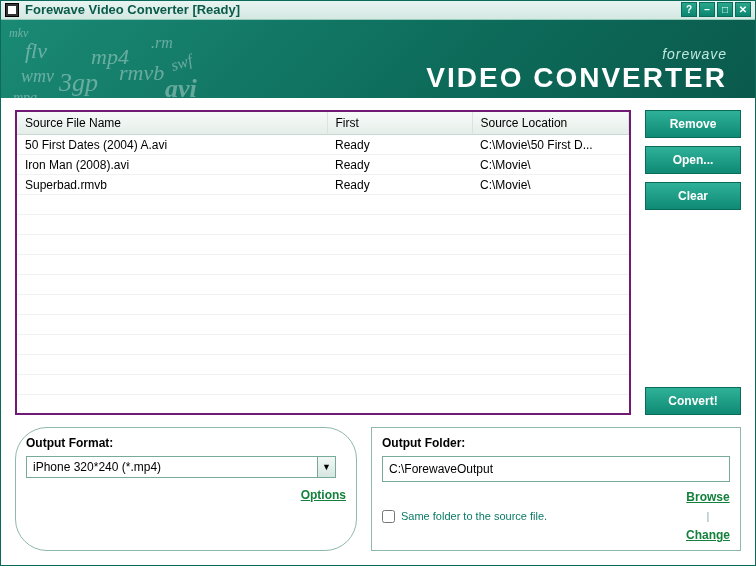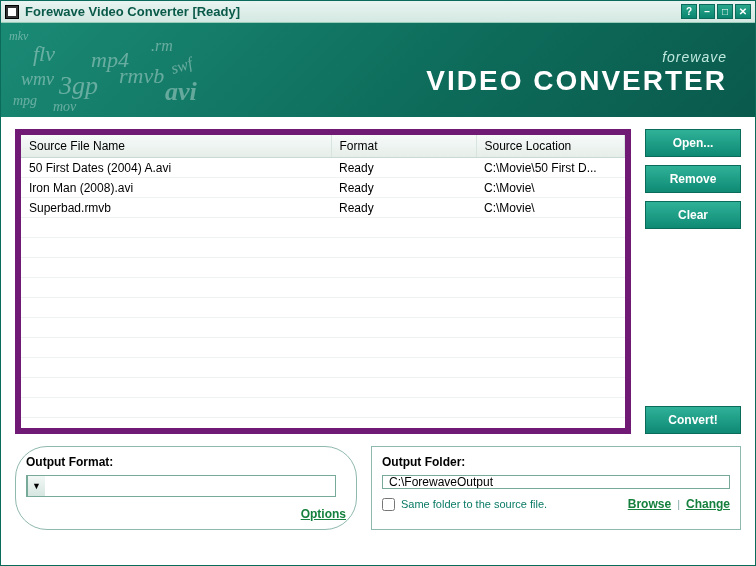--- a/index.html
+++ b/index.html
@@ -11,62 +11,62 @@
 .title-text { flex: 1; font-weight: bold; color: #0a5a4a; font-size: 13px; }
 .winbtn { width: 16px; height: 15px; background: linear-gradient(#2aa68c,#0a8670); border: 1px solid #0a6b5a; margin-left: 2px; color: #fff; font-size: 10px; font-weight: bold; display: flex; align-items: center; justify-content: center; cursor: pointer; }
 .banner { height: 94px; background: linear-gradient(135deg, #1a8a75 0%, #0d6b5a 60%, #0a5a4c 100%); position: relative; overflow: hidden; }
 .banner-decor { position: absolute; left: 0; top: 0; width: 280px; height: 100%; opacity: 0.35; color: #fff; font-style: italic; font-family: Georgia, serif; }
 .banner-decor span { position: absolute; white-space: nowrap; }
 .banner-logo { position: absolute; right: 28px; top: 26px; text-align: right; }
 .banner-logo .fw { color: #bfe8de; font-size: 14px; font-style: italic; letter-spacing: 1px; }
 .banner-logo .vc { color: #fff; font-size: 28px; font-weight: bold; letter-spacing: 2px; font-family: Arial Black, Arial, sans-serif; }
 .content { flex: 1; padding: 12px 14px 14px 14px; display: flex; flex-direction: column; gap: 12px; background: #fff; }
 .toprow { display: flex; gap: 14px; height: 305px; }
-.gridwrap { flex: 1; border: 6px solid #701a75; background: #fff; }
+.gridwrap { flex: 1; border: 2px solid #701a75; background: #fff; }
 .grid { width: 100%; border-collapse: collapse; }
 .grid th { text-align: left; font-weight: normal; padding: 4px 8px; background: linear-gradient(#f6faf9,#e6eee9); border-bottom: 1px solid #c8d8d2; border-right: 1px solid #d8e4df; height: 22px; font-size: 12px; }
 .grid td { padding: 0 8px; border-bottom: 1px solid #eef3f1; height: 20px; font-size: 12px; white-space: nowrap; overflow: hidden; text-overflow: ellipsis; }
 .sidebtns { width: 96px; display: flex; flex-direction: column; gap: 8px; }
 .btn { height: 28px; background: linear-gradient(#2fb198,#0f8a74); border: 1px solid #0a6b5a; color: #fff; font-weight: bold; font-size: 12px; display: flex; align-items: center; justify-content: center; cursor: pointer; }
 .spacer { flex: 1; }
 .bottomrow { display: flex; gap: 14px; }
 .panel { border: 1px solid #8fb8ae; padding: 8px 10px 8px 10px; }
 .panel-title { font-weight: bold; margin-bottom: 6px; font-size: 12px; }
 .fmtpanel { width: 342px; border-radius: 32px; }
 .folderpanel { flex: 1; }
 .select { width: 310px; height: 22px; border: 1px solid #7a9; background: #fff; display: flex; align-items: center; }
 .select-text { flex: 1; padding: 0 6px; font-size: 12px; }
 .select-arrow { width: 18px; height: 100%; border-left: 1px solid #7a9; background: linear-gradient(#f2f8f6,#d6e6e0); display: flex; align-items: center; justify-content: center; font-size: 9px; }
 .linkrow { text-align: right; margin-top: 10px; }
 .link { color: #15803d; font-weight: bold; text-decoration: underline; cursor: pointer; font-size: 12px; }
-.textinput { width: 100%; height: 14px; border: 1px solid #7a9; padding: 0 6px; font-size: 12px; font-family: inherit; }
+.textinput { width: 100%; height: 26px; border: 1px solid #7a9; padding: 0 6px; font-size: 12px; font-family: inherit; }
 .checkrow { display: flex; align-items: center; gap: 6px; margin-top: 8px; font-size: 11px; color: #0a7a66; }
 .checkrow input { width: 13px; height: 13px; }
-.checkrow .links { margin-left: auto; display: flex; align-items: center; gap: 6px; }
+.checkrow .links { margin-left: auto; display: flex; align-items: center; gap: 6px; flex-direction: column; }
 .sep { color: #8aa; }
 .col-name { width: 310px; }
 .col-status { width: 145px; }
 </style>
 </head>
 <body>
 
 <div class="window">
 
   <div class="titlebar">
     <div class="titlebar-icon"></div>
     <div class="title-text">Forewave Video Converter [Ready]</div>
     <div class="winbtn">?</div>
     <div class="winbtn">–</div>
     <div class="winbtn">□</div>
     <div class="winbtn">✕</div>
   </div>
 
   <div class="banner">
     <div class="banner-decor">
-      <span style="left:32px; top:18px; font-size:22px;">flv</span>
+      <span style="left:24px; top:18px; font-size:22px;">flv</span>
       <span style="left:90px; top:24px; font-size:22px;">mp4</span>
       <span style="left:150px; top:14px; font-size:16px;">.rm</span>
       <span style="left:20px; top:46px; font-size:18px;">wmv</span>
       <span style="left:58px; top:48px; font-size:26px;">3gp</span>
       <span style="left:118px; top:40px; font-size:22px;">rmvb</span>
       <span style="left:170px; top:34px; font-size:16px; transform:rotate(-18deg);">swf</span>
       <span style="left:164px; top:54px; font-size:26px; font-weight:bold;">avi</span>
       <span style="left:12px; top:70px; font-size:14px;">mpg</span>
       <span style="left:52px; top:76px; font-size:14px;">mov</span>
       <span style="left:8px; top:6px; font-size:12px;">mkv</span>
@@ -77,21 +77,21 @@
     </div>
   </div>
 
   <div class="content">
     <div class="toprow">
       <div class="gridwrap">
         <table class="grid">
           <thead>
             <tr>
               <th class="col-name">Source File Name</th>
-              <th class="col-status">Format</th>
+              <th class="col-status">First</th>
               <th>Source Location</th>
             </tr>
           </thead>
           <tbody id="grid-body">
               <tr>
                 <td class="col-name">50 First Dates (2004) A.avi</td>
                 <td class="col-status">Ready</td>
                 <td>C:\Movie\50 First D...</td>
               </tr>
               <tr>
@@ -151,32 +151,33 @@
               </tr>
               <tr>
                 <td class="col-name"></td>
                 <td class="col-status"></td>
                 <td></td>
               </tr>
             </tbody>
         </table>
       </div>
       <div class="sidebtns">
+        <div class="btn">Remove</div>
         <div class="btn">Open...</div>
-        <div class="btn">Remove</div>
         <div class="btn">Clear</div>
         <div class="spacer"></div>
         <div class="btn">Convert!</div>
       </div>
     </div>
 
     <div class="bottomrow">
       <div class="panel fmtpanel">
         <div class="panel-title">Output Format:</div>
         <div class="select">
+          <div class="select-text">iPhone 320*240 (*.mp4)</div>
           <div class="select-arrow">▼</div>
         </div>
         <div class="linkrow">
           <span class="link">Options</span>
         </div>
       </div>
 
       <div class="panel folderpanel">
         <div class="panel-title">Output Folder:</div>
         <input class="textinput" type="text" value="C:\ForewaveOutput" style="">

